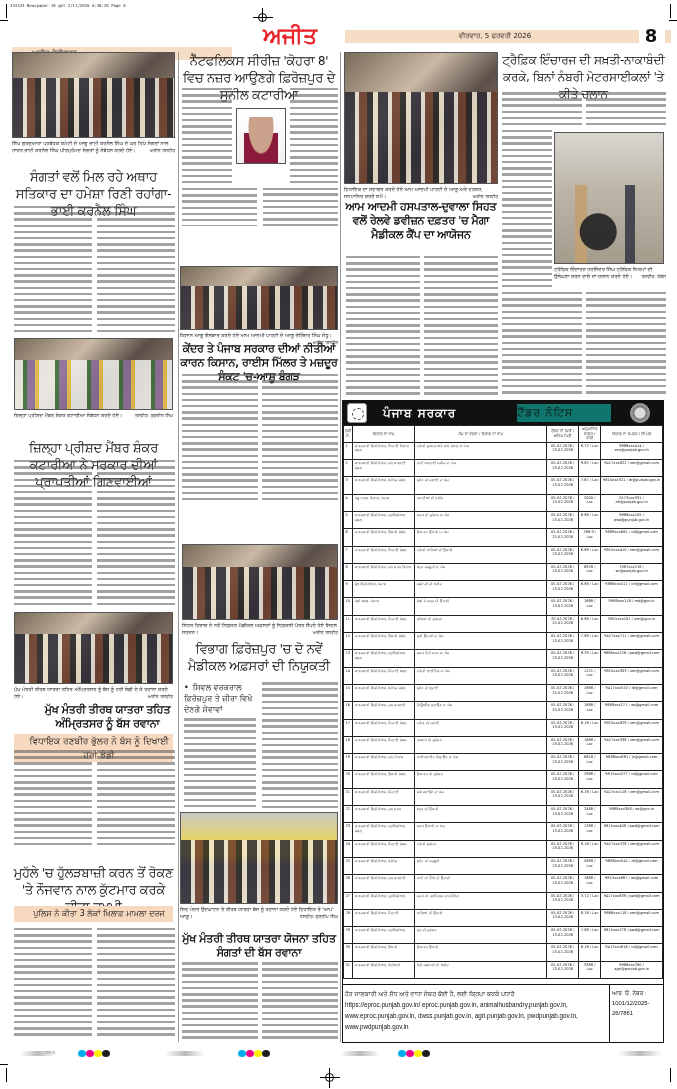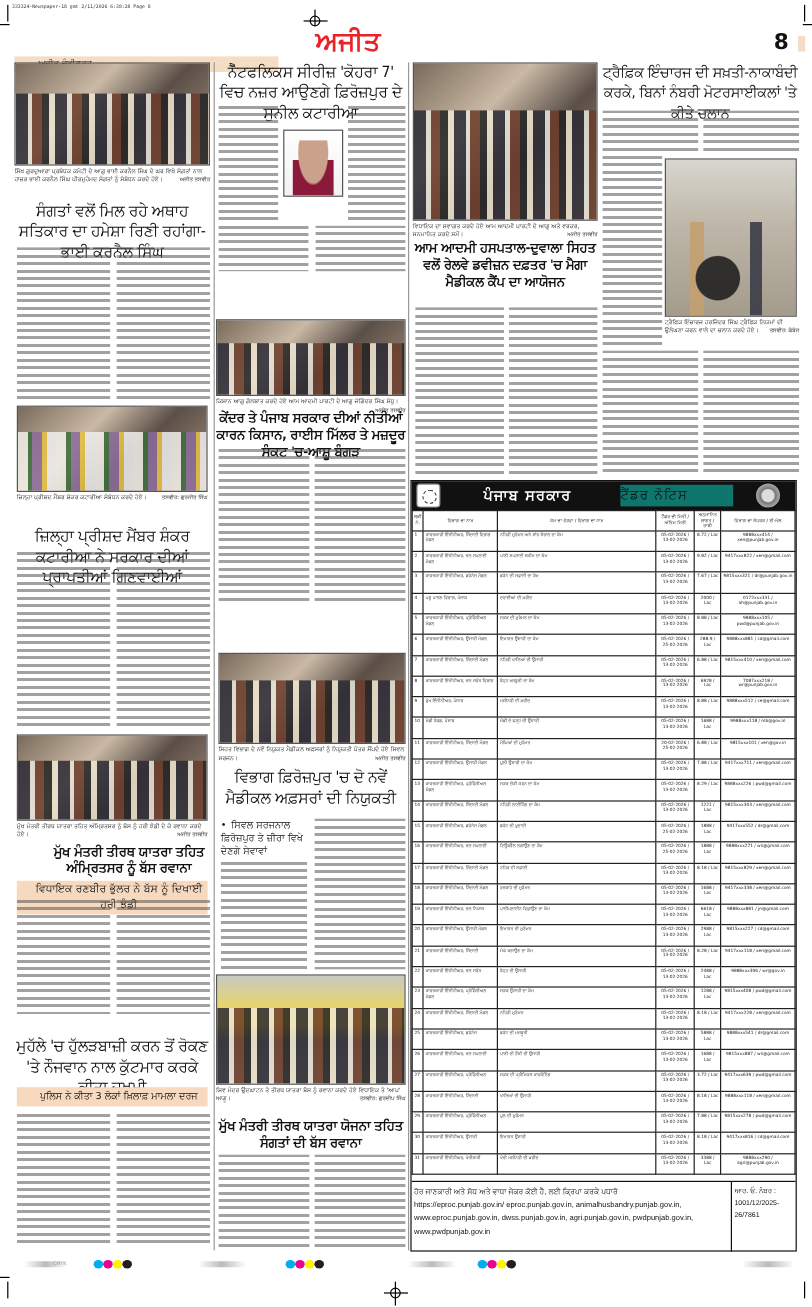--- a/index.html
+++ b/index.html
@@ -39,21 +39,21 @@
   .filler { display: block; height: 100%; background: repeating-linear-gradient(180deg, #555 0 2.5px, transparent 2.5px 6.2px); opacity: .55; }
 
   .bullet-head { position: absolute; font-size: 8px; line-height: 11px; color: #111; }
   .bullet-head:before { content: "•"; margin-right: 4px; }
 
   
   .tender { position: absolute; left: 342px; top: 400px; width: 322px; height: 643px; border: 1px solid #111; background: #fff; }
   .tn-head { position: absolute; left: 0; top: 0; width: 100%; height: 24px; background: #111; }
   .tn-emblem { position: absolute; left: 4px; top: 2px; width: 20px; height: 20px; background: #fff; border-radius: 3px; border: 1px solid #999; }
   .tn-emblem:after { content: ""; position: absolute; left: 4px; top: 4px; width: 10px; height: 10px; border-radius: 50%; border: 1px dashed #444; }
-  .tn-title { position: absolute; left: 40px; top: 3px; color: #fff; font-size: 12px; line-height: 18px; font-weight: bold; letter-spacing: 1px; margin-left: 20px; }
+  .tn-title { position: absolute; left: 40px; top: 3px; color: #fff; font-size: 12px; line-height: 18px; font-weight: bold; letter-spacing: 1px; }
   .tn-label { position: absolute; left: 174px; top: 3px; width: 94px; height: 18px; background: #0f766e; color: #111; font-size: 11px; line-height: 18px; letter-spacing: 1px; }
   .tn-seal { position: absolute; left: 287px; top: 2px; width: 20px; height: 20px; border-radius: 50%; background: radial-gradient(circle, #ddd 0 5px, #777 6px, #aaa 10px); }
   .tn-table { position: absolute; left: 0; top: 24px; width: 100%; border-collapse: collapse; font-size: 3.6px; line-height: 4.6px; }
   .tn-table th { border: 1px solid #222; font-weight: normal; font-size: 3.8px; padding: 1px; height: 15px; vertical-align: middle; text-align: center; }
   .tn-table td { border: 1px solid #222; padding: 1px 1.5px; vertical-align: top; color: #222; }
   .tn-table td.n { width: 9px; text-align: left; }
   .tn-table td.d1 { width: 62px; }
   .tn-table td.d2 { width: 132px; }
   .tn-table td.dt { width: 32px; text-align: center; }
   .tn-table td.amt { width: 22px; text-align: center; }
@@ -77,20 +77,21 @@
     <div class="c"></div>
   </div>
 <div class="crop-v" style="left:6px;top:4px;"></div>
 <div class="crop-h" style="left:0;top:20px;"></div>
 <div class="crop-v" style="left:670px;top:4px;"></div>
 <div class="crop-h" style="left:669px;top:20px;"></div>
 
 <div class="masthead">
   <div class="mh-left">ਅਜੀਤ ਚੰਡੀਗੜ੍ਹ</div>
   <div class="mh-logo">ਅਜੀਤ</div>
+  <div class="mh-right">ਵੀਰਵਾਰ, 5 ਫਰਵਰੀ 2026</div>
   <div class="mh-page">8</div>
   <div class="mh-page-bar"></div>
 </div>
 
 <div class="photo" style="left:12px;top:52px;width:163px;height:86px;">
     <div class="figs"></div>
   </div>
 <div class="caption" style="left:12px;top:140px;width:163px;">
   <span>ਸਿੱਖ ਗੁਰਦੁਆਰਾ ਪ੍ਰਬੰਧਕ ਕਮੇਟੀ ਦੇ ਆਗੂ ਭਾਈ ਕਰਨੈਲ ਸਿੰਘ ਦੇ ਘਰ ਵਿਖੇ ਸੰਗਤਾਂ ਨਾਲ ਹਾਜ਼ਰ ਭਾਈ ਕਰਨੈਲ ਸਿੰਘ ਪੀਰਮੁਹੰਮਦ ਸੰਗਤਾਂ ਨੂੰ ਸੰਬੋਧਨ ਕਰਦੇ ਹੋਏ।</span>
   <span class="credit">ਅਜੀਤ ਤਸਵੀਰ</span>
@@ -138,21 +139,21 @@
 <div class="subhead-box" style="left:14px;top:906px;width:159px;height:16px;font-size:8px;line-height:16px;">ਪੁਲਿਸ ਨੇ ਕੀਤਾ 3 ਲੋਕਾਂ ਖ਼ਿਲਾਫ਼ ਮਾਮਲਾ ਦਰਜ</div>
 <div class="body-text" style="left:14px;top:928px;width:78px;height:112px;">
     <span class="filler"></span>
   </div>
 <div class="body-text" style="left:97px;top:928px;width:78px;height:112px;">
     <span class="filler"></span>
   </div>
 
 <div class="vrule" style="left:178px;top:52px;height:990px;"></div>
 
-<div class="headline" style="left:180px;top:52px;width:158px;">ਨੈੱਟਫਲਿਕਸ ਸੀਰੀਜ਼ 'ਕੋਹਰਾ 7' ਵਿਚ ਨਜ਼ਰ ਆਉਣਗੇ ਫ਼ਿਰੋਜ਼ਪੁਰ ਦੇ ਸੁਨੀਲ ਕਟਾਰੀਆ</div>
+<div class="headline" style="left:180px;top:52px;width:158px;">ਨੈੱਟਫਲਿਕਸ ਸੀਰੀਜ਼ 'ਕੋਹਰਾ 8' ਵਿਚ ਨਜ਼ਰ ਆਉਣਗੇ ਫ਼ਿਰੋਜ਼ਪੁਰ ਦੇ ਸੁਨੀਲ ਕਟਾਰੀਆ</div>
 <div class="body-text" style="left:182px;top:88px;width:50px;height:96px;">
     <span class="filler"></span>
   </div>
 <div class="photo portrait" style="left:236px;top:108px;width:50px;height:56px;">
     <div class="figs"></div>
   </div>
 <div class="body-text" style="left:290px;top:88px;width:48px;height:96px;">
     <span class="filler"></span>
   </div>
 <div class="body-text" style="left:182px;top:188px;width:156px;height:76px;column-count:2;">
@@ -175,21 +176,21 @@
   </div>
 
 <div class="photo" style="left:182px;top:544px;width:156px;height:76px;">
     <div class="figs"></div>
   </div>
 <div class="caption" style="left:182px;top:622px;width:156px;">
   <span>ਸਿਹਤ ਵਿਭਾਗ ਦੇ ਨਵੇਂ ਨਿਯੁਕਤ ਮੈਡੀਕਲ ਅਫ਼ਸਰਾਂ ਨੂੰ ਨਿਯੁਕਤੀ ਪੱਤਰ ਸੌਂਪਦੇ ਹੋਏ ਸਿਵਲ ਸਰਜਨ।</span>
   <span class="credit">ਅਜੀਤ ਤਸਵੀਰ</span>
 </div>
 <div class="headline" style="left:180px;top:640px;width:158px;">ਵਿਭਾਗ ਫ਼ਿਰੋਜ਼ਪੁਰ 'ਚ ਦੋ ਨਵੇਂ ਮੈਡੀਕਲ ਅਫ਼ਸਰਾਂ ਦੀ ਨਿਯੁਕਤੀ</div>
-<div class="bullet-head" style="left:184px;top:682px;width:72px;">ਸਿਵਲ ਸਰਜਨਾਲ ਫ਼ਿਰੋਜ਼ਪੁਰ ਤੇ ਜ਼ੀਰਾ ਵਿਖੇ ਦੇਣਗੇ ਸੇਵਾਵਾਂ</div>
+<div class="bullet-head" style="left:184px;top:682px;width:72px;">ਸਿਵਲ ਵਰਕਰਾਲ ਫ਼ਿਰੋਜ਼ਪੁਰ ਤੇ ਜ਼ੀਰਾ ਵਿਖੇ ਦੇਣਗੇ ਸੇਵਾਵਾਂ</div>
 <div class="body-text" style="left:184px;top:718px;width:72px;height:90px;">
     <span class="filler"></span>
   </div>
 <div class="body-text" style="left:262px;top:682px;width:76px;height:126px;">
     <span class="filler"></span>
   </div>
 
 <div class="photo bus" style="left:180px;top:812px;width:158px;height:92px;">
     <div class="figs"></div>
   </div>

